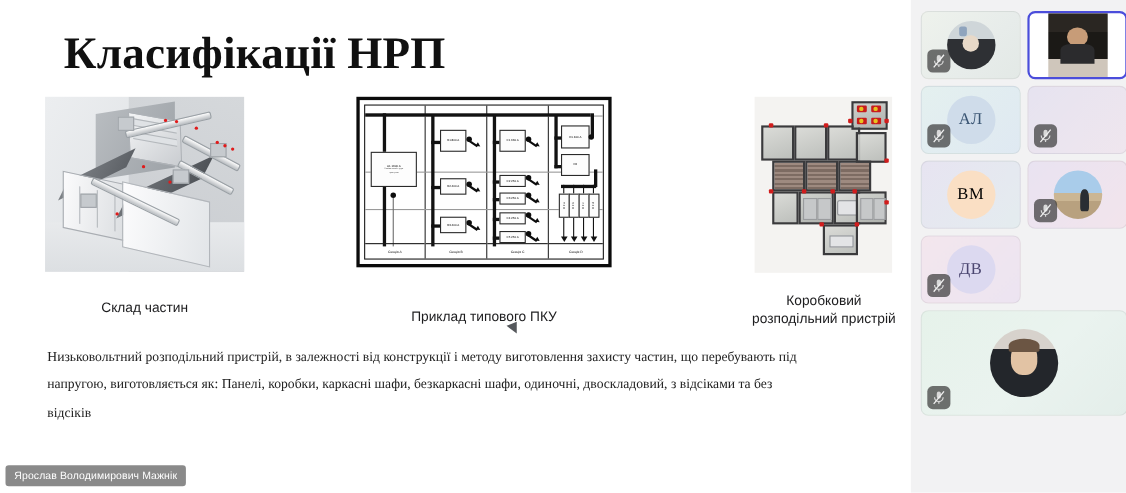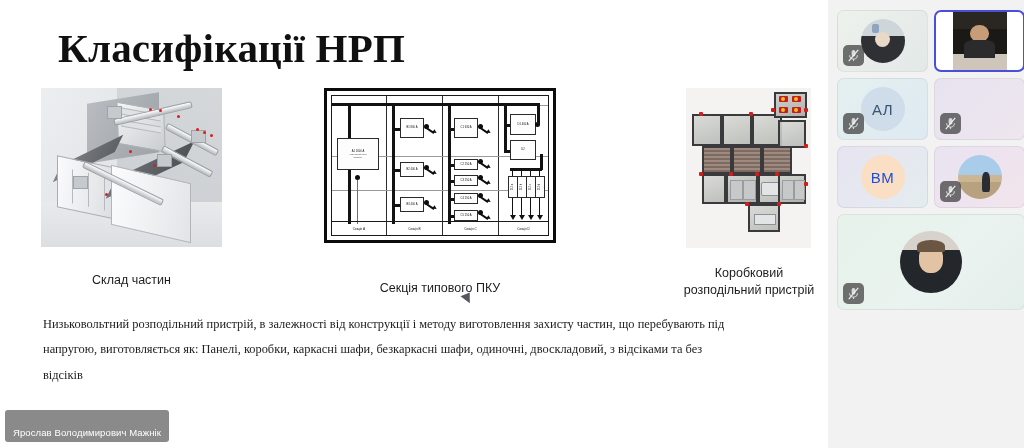--- a/index.html
+++ b/index.html
@@ -147,21 +147,21 @@
   .cursor{
     position:absolute;left:462px;top:294px;width:0;height:0;
     border-left:6px solid transparent;border-right:4px solid transparent;
     border-top:10px solid #55585c;transform:rotate(-22deg);
   }
 
   
   .name-chip{
     position:absolute;left:5px;bottom:6px;
     background:#8a8a8a;color:#fff;font-size:9.5px;
-    padding:17px 8px 4px;border-radius:3px;
+    padding:4px 8px 4px;border-radius:3px;
     letter-spacing:.1px;white-space:nowrap;
   }
 
   
   .rail{
     position:relative;flex:1 1 auto;background:#f2f2f3;
     padding:10px 9px;box-sizing:border-box;
   }
   .grid{display:flex;flex-wrap:wrap;gap:6px;}
   .tile{
@@ -178,25 +178,25 @@
   .t-bg4{background:linear-gradient(135deg,#e6e3f0,#efe6ee);}
   .t-bg5{background:linear-gradient(135deg,#e7e4f1,#e4ecef);}
   .t-bg6{background:linear-gradient(135deg,#f3e7ee,#efe5f0);}
   .t-bg7{background:linear-gradient(135deg,#e9e3f1,#f2e4ec);}
   .t-bg8{background:linear-gradient(135deg,#f3e6ed,#ece4f1);}
   .t-bg9{background:linear-gradient(135deg,#e6f2ea,#eaf3ef 55%,#e4eeea);}
 
   .initials{
     width:44px;height:44px;border-radius:50%;
     display:flex;align-items:center;justify-content:center;
-    font-size:15px;letter-spacing:.5px;
+    font-size:15px;letter-spacing:.5px;font-family:Liberation Serif, serif;
   }
   .ini-al{background:#cfdcea;color:#3a5573;}
   .ini-ml{background:#f3d4ce;color:#9b4a3e;}
-  .ini-vm{background:#fadfc4;color:#1d4ed8;}
+  .ini-vm{background:#fadfc4;color:#000000;}
   .ini-och{background:#f7e9b4;color:#8b7418;}
   .ini-dv{background:#dcd9f0;color:#4b4670;}
 
   .avatar{width:44px;height:44px;border-radius:50%;overflow:hidden;position:relative;}
   .avatar.lg{width:62px;height:62px;}
   .av-a{background:linear-gradient(180deg,#cfd6d9 0 38%,#2e3034 38% 100%);}
   .av-a:before{content:"";position:absolute;left:33%;top:30%;width:34%;height:34%;
     border-radius:50%;background:#e8d9c8;}
   .av-a:after{content:"";position:absolute;left:26%;top:12%;width:16%;height:20%;
     background:#8fa4bd;border-radius:2px;}
@@ -425,21 +425,21 @@
       <div class="pr-corner" style="left:43px;top:84px;"></div>
       <div class="pr-corner" style="left:69px;top:84px;"></div>
       <div class="pr-corner" style="left:89px;top:84px;"></div>
       <div class="pr-corner" style="left:59px;top:114px;"></div>
       <div class="pr-corner" style="left:91px;top:114px;"></div>
       <div class="pr-corner" style="left:118px;top:56px;"></div>
       <div class="pr-corner" style="left:118px;top:94px;"></div>
     </div>
 
     <div class="caption" style="left:41px;top:272px;width:181px;">Склад частин</div>
-    <div class="caption" style="left:324px;top:280px;width:232px;">Секція типового ПКУ</div>
+    <div class="caption" style="left:324px;top:280px;width:232px;">Приклад типового ПКУ</div>
     <div class="caption" style="left:668px;top:265px;width:162px;">
       <span>Коробковий</span><br>
       <span>розподільний пристрій</span>
     </div>
 
     <div class="body-text">Низьковольтний розподільний пристрій, в залежності від конструкції і методу виготовлення захисту частин, що перебувають під напругою, виготовляється як: Панелі, коробки, каркасні шафи, безкаркасні шафи, одиночні, двоскладовий, з відсіками та без відсіків</div>
 
     <div class="cursor"></div>
 
     <div class="name-chip">Ярослав Володимирович Мажнік</div>
@@ -497,20 +497,31 @@
         <div class="mic">
           <svg width="11" height="13" viewBox="0 0 11 13">
               <rect x="3.6" y="1" width="3.8" height="6.4" rx="1.9" fill="#d8d8d8"></rect>
               <path d="M1.6 6.2a3.9 3.9 0 0 0 7.8 0" stroke="#d8d8d8" stroke-width="1.1" fill="none"></path>
               <line x1="5.5" y1="10.1" x2="5.5" y2="12" stroke="#d8d8d8" stroke-width="1.1"></line>
               <line x1="0.8" y1="12.2" x2="10.2" y2="0.8" stroke="#f0f0f0" stroke-width="1.2"></line>
             </svg>
         </div>
       </div>
 
+      <div class="tile t-bg8">
+        <div class="initials ini-dv">ДВ</div>
+        <div class="mic">
+          <svg width="11" height="13" viewBox="0 0 11 13">
+              <rect x="3.6" y="1" width="3.8" height="6.4" rx="1.9" fill="#d8d8d8"></rect>
+              <path d="M1.6 6.2a3.9 3.9 0 0 0 7.8 0" stroke="#d8d8d8" stroke-width="1.1" fill="none"></path>
+              <line x1="5.5" y1="10.1" x2="5.5" y2="12" stroke="#d8d8d8" stroke-width="1.1"></line>
+              <line x1="0.8" y1="12.2" x2="10.2" y2="0.8" stroke="#f0f0f0" stroke-width="1.2"></line>
+            </svg>
+        </div>
+      </div>
 
       <div class="tile wide t-bg9">
         <div class="avatar lg av-man"></div>
         <div class="mic">
           <svg width="11" height="13" viewBox="0 0 11 13">
               <rect x="3.6" y="1" width="3.8" height="6.4" rx="1.9" fill="#d8d8d8"></rect>
               <path d="M1.6 6.2a3.9 3.9 0 0 0 7.8 0" stroke="#d8d8d8" stroke-width="1.1" fill="none"></path>
               <line x1="5.5" y1="10.1" x2="5.5" y2="12" stroke="#d8d8d8" stroke-width="1.1"></line>
               <line x1="0.8" y1="12.2" x2="10.2" y2="0.8" stroke="#f0f0f0" stroke-width="1.2"></line>
             </svg>

